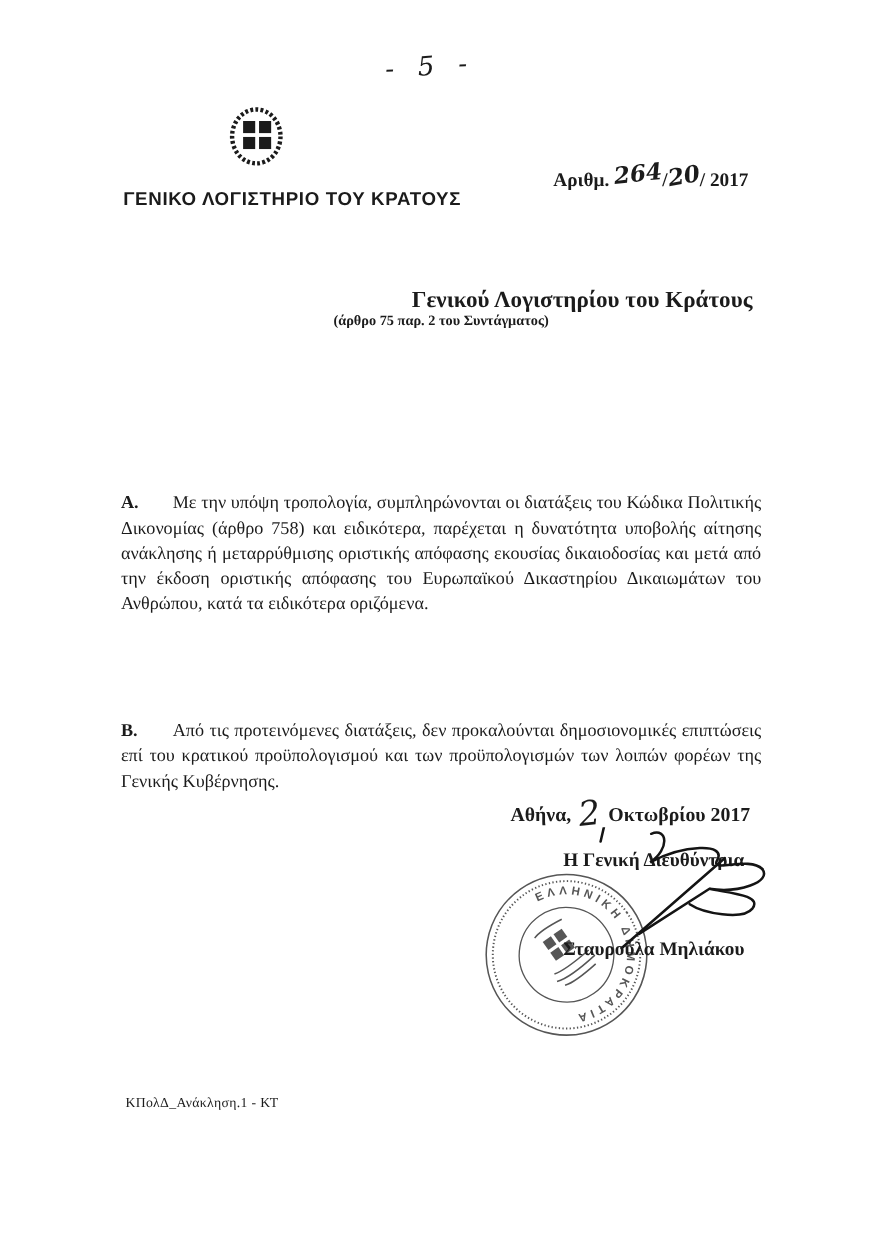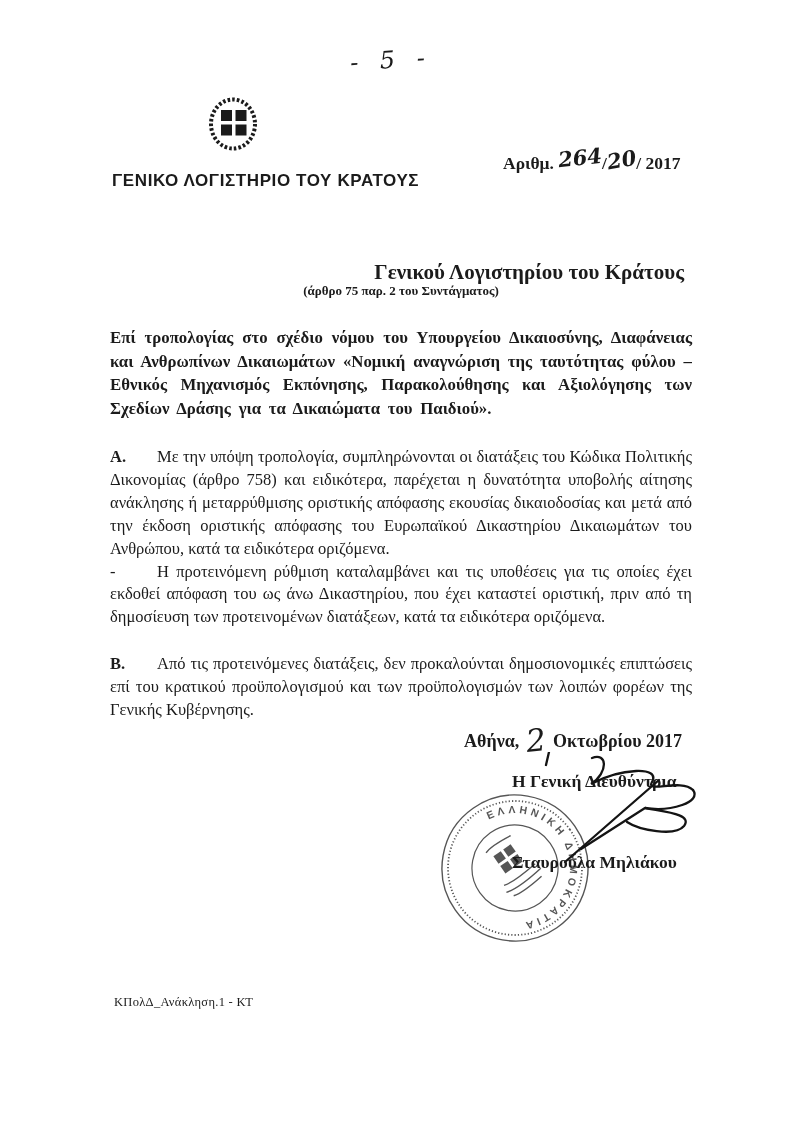--- a/index.html
+++ b/index.html
@@ -73,28 +73,24 @@
     <span class="hand refnum">264</span><span>/</span><span class="hand refnum2">20</span><span>/</span>
     <span>2017</span>
   </div>
 
   <div class="agency">ΓΕΝΙΚΟ ΛΟΓΙΣΤΗΡΙΟ ΤΟΥ ΚΡΑΤΟΥΣ</div>
 
 
   <div class="sub1">Γενικού Λογιστηρίου του Κράτους</div>
   <div class="sub2">(άρθρο 75 παρ. 2 του Συντάγματος)</div>
 
-  <p class="subject">Επί τροπολογίας στο σχέδιο νόμου του Υπουργείου Δικαιοσύνης, Διαφάνειας και Ανθρωπίνων Δικαιωμάτων «Νομική αναγνώριση της ταυτότητας φύλου – Εθνικός Μηχανισμός Εκπόνησης, Παρακολούθησης και Αξιολόγησης των Σχεδίων Δράσης για τα Δικαιώματα του Παιδιού».</p>
 
   <div class="bodyblock">
     <p class="para">
       <span class="plabel">Α.</span><span>Με την υπόψη τροπολογία, συμπληρώνονται οι διατάξεις του Κώδικα Πολιτικής Δικονομίας (άρθρο 758) και ειδικότερα, παρέχεται η δυνατότητα υποβολής αίτησης ανάκλησης ή μεταρρύθμισης οριστικής απόφασης εκουσίας δικαιοδοσίας και μετά από την έκδοση οριστικής απόφασης του Ευρωπαϊκού Δικαστηρίου Δικαιωμάτων του Ανθρώπου, κατά τα ειδικότερα οριζόμενα.</span>
-    </p>
-    <p class="para">
-      <span class="plabel dash">-</span><span>Η προτεινόμενη ρύθμιση καταλαμβάνει και τις υποθέσεις για τις οποίες έχει εκδοθεί απόφαση του ως άνω Δικαστηρίου, που έχει καταστεί οριστική, πριν από τη δημοσίευση των προτεινομένων διατάξεων, κατά τα ειδικότερα οριζόμενα.</span>
     </p>
   </div>
 
   <p class="parab">
     <span class="plabel">Β.</span><span>Από τις προτεινόμενες διατάξεις, δεν προκαλούνται δημοσιονομικές επιπτώσεις επί του κρατικού προϋπολογισμού και των προϋπολογισμών των λοιπών φορέων της Γενικής Κυβέρνησης.</span>
   </p>
 
   <div class="dateline">
     <span>Αθήνα,</span>
     <span class="hand day">2</span>

